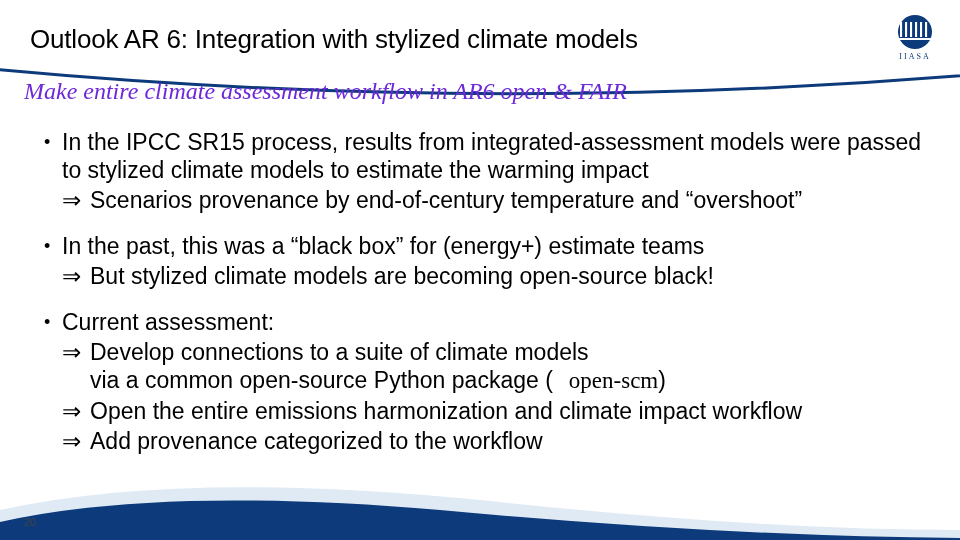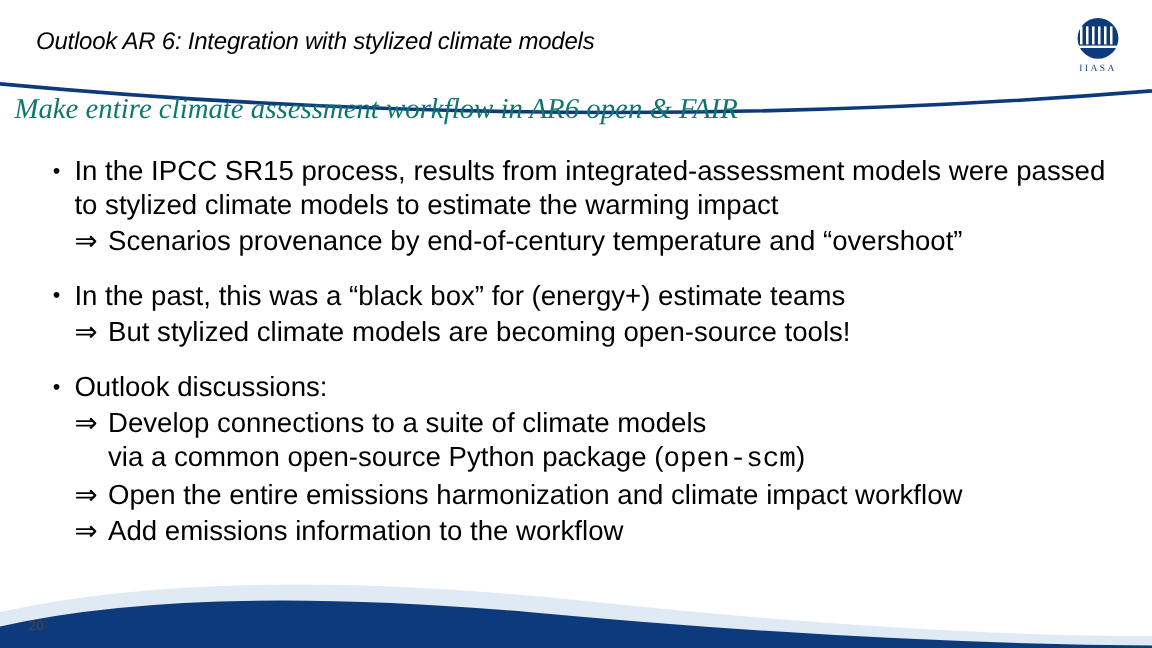--- a/index.html
+++ b/index.html
@@ -1,30 +1,30 @@
 <!DOCTYPE html>
 <html><head>
 <meta charset="utf-8">
 <style>
   * { margin: 0; padding: 0; box-sizing: border-box; }
   html, body { width: 960px; height: 540px; overflow: hidden; background: #fff; font-family: Verdana, Geneva, sans-serif; color: #000; }
   .slide { position: relative; width: 960px; height: 540px; }
-  .title { position: absolute; top: 24px; left: 30px; font-size: 20px; font-weight: 400; letter-spacing: -0.2px; font-style: italic; }
-  .subtitle { position: absolute; top: 78px; left: 12px; font-size: 24px; font-style: italic; color: #0f766e; font-family: Georgia, 'Times New Roman', serif; }
+  .title { position: absolute; top: 24px; left: 30px; font-size: 26px; font-weight: 400; letter-spacing: -0.2px; }
+  .subtitle { position: absolute; top: 78px; left: 24px; font-size: 24px; font-style: italic; color: #6d28d9; font-family: Georgia, 'Times New Roman', serif; }
   .logo { position: absolute; top: 12px; right: 18px; width: 54px; height: 54px; }
   .arc { position: absolute; top: 36px; left: -40px; width: 1200px; height: 120px; pointer-events: none; }
   .swoosh { position: absolute; bottom: 0; left: 0; width: 960px; height: 80px; pointer-events: none; }
   .content { position: absolute; top: 128px; left: 44px; right: 30px; }
   .bullet { display: flex; margin-bottom: 18px; }
   .bullet .dot { width: 18px; flex: 0 0 18px; font-size: 18px; line-height: 28px; color: #000; }
   .bullet .body { flex: 1; font-size: 23px; line-height: 28px; }
   .sub { display: flex; margin-top: 2px; }
   .sub .arrow { width: 28px; flex: 0 0 28px; }
   .sub .txt { flex: 1; }
-  .mono { font-family: Liberation Mono, monospace; }
+  .mono { font-family: Liberation Serif, serif; margin-left: 16px; }
   .pagenum { position: absolute; bottom: 12px; left: 24px; font-size: 11px; color: #444; }
 </style>
 </head>
 <body>
 
 <div class="slide">
 
   <svg class="arc" viewBox="0 0 1200 120" preserveAspectRatio="none">
     <path d="M0,30 Q600,90 1200,20" stroke="#0d3a7a" stroke-width="3" fill="none"></path>
   </svg>
@@ -58,42 +58,42 @@
         </div>
       </div>
     </div>
 
     <div class="bullet">
       <div class="dot">•</div>
       <div class="body">
         <span>In the past, this was a “black box” for (energy+) estimate teams</span>
         <div class="sub">
           <span class="arrow">⇒</span>
-          <span class="txt">But stylized climate models are becoming open-source tools!</span>
+          <span class="txt">But stylized climate models are becoming open-source black!</span>
         </div>
       </div>
     </div>
 
     <div class="bullet">
       <div class="dot">•</div>
       <div class="body">
-        <span>Outlook discussions:</span>
+        <span>Current assessment:</span>
         <div class="sub">
           <span class="arrow">⇒</span>
           <span class="txt">
             <span>Develop connections to a suite of climate models <br>via a common open-source Python package (<span class="mono">open-scm</span>)</span>
           </span>
         </div>
         <div class="sub">
           <span class="arrow">⇒</span>
           <span class="txt">Open the entire emissions harmonization and climate impact workflow</span>
         </div>
         <div class="sub">
           <span class="arrow">⇒</span>
-          <span class="txt">Add emissions information to the workflow</span>
+          <span class="txt">Add provenance categorized to the workflow</span>
         </div>
       </div>
     </div>
 
   </div>
 
   <svg class="swoosh" viewBox="0 0 960 80" preserveAspectRatio="none">
     <path d="M0,80 L0,50 Q180,10 480,40 Q760,70 960,70 L960,80 Z" fill="#dfeaf5"></path>
     <path d="M0,80 L0,62 Q160,26 440,50 Q720,76 960,78 L960,80 Z" fill="#0d3a7a"></path>
   </svg>

